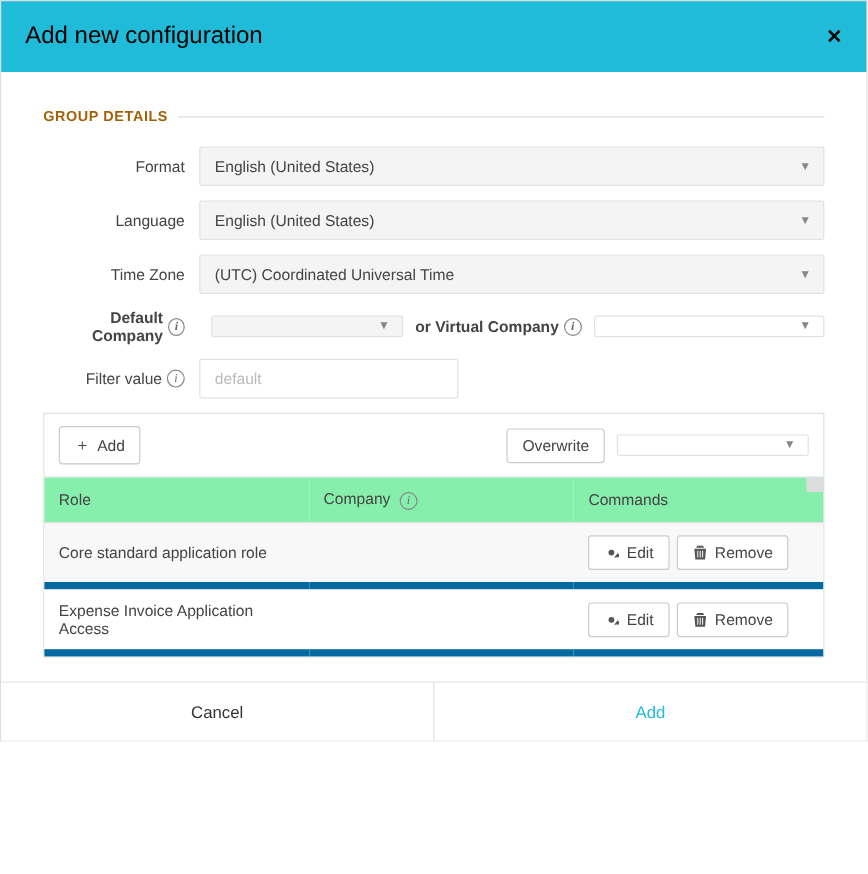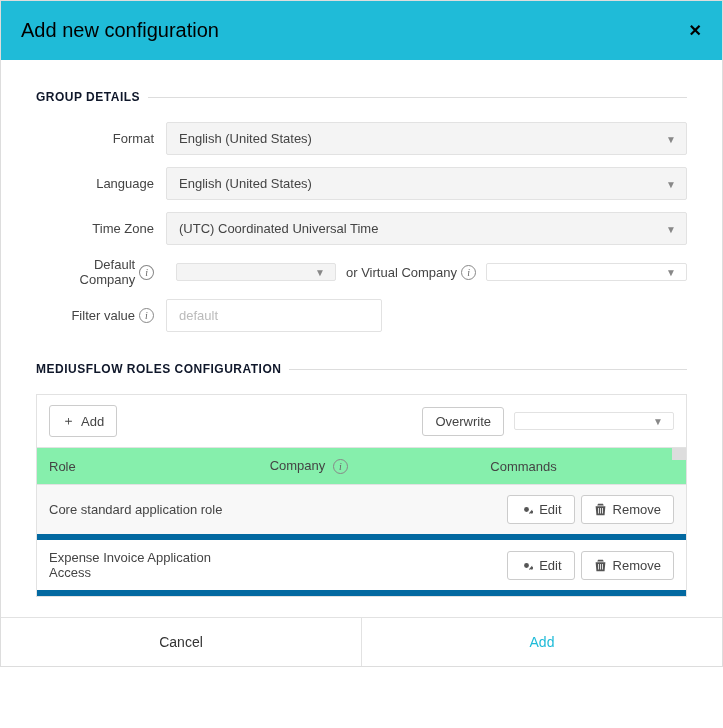--- a/index.html
+++ b/index.html
@@ -2,44 +2,44 @@
 <html><head>
 <meta charset="utf-8">
 <style>
 * { box-sizing: border-box; margin: 0; padding: 0; }
 body { font-family: "Segoe UI", Arial, sans-serif; font-size: 13px; color: #333; background: #fff; }
 .modal { width: 723px; border: 1px solid #ddd; background: #fff; }
 .modal-header { background: #1fbbd8; color: #000000; padding: 18px 20px; display: flex; justify-content: space-between; align-items: center; }
 .modal-title { font-size: 20px; font-weight: 400; }
 .close-x { font-size: 16px; cursor: pointer; font-weight: bold; }
 .modal-body { padding: 30px 35px 20px 35px; }
-.section-title { color: #0f172a; font-size: 12px; font-weight: 700; letter-spacing: 0.5px; margin-bottom: 18px; display: flex; align-items: center; }
+.section-title { color: #a16207; font-size: 12px; font-weight: 700; letter-spacing: 0.5px; margin-bottom: 18px; display: flex; align-items: center; }
 .section-title::after { content: ""; flex: 1; border-top: 1px solid #ddd; margin-left: 8px; }
 .form-row { display: flex; align-items: center; margin-bottom: 12px; }
 .form-label { width: 130px; text-align: right; padding-right: 12px; color: #444; font-size: 13px; display: flex; align-items: center; justify-content: flex-end; gap: 4px; }
 .select { flex: 1; background: #f4f4f4; border: 1px solid #e2e2e2; border-radius: 2px; padding: 8px 30px 8px 12px; font-size: 13px; color: #444; position: relative; cursor: pointer; display: flex; align-items: flex-end; }
 .select .caret { position: absolute; right: 10px; top: 50%; transform: translateY(-50%); color: #888; font-size: 10px; }
 .select.small { flex: 0 0 160px; }
 .select.white { background: #fff; }
 .input-text { border: 1px solid #e2e2e2; border-radius: 2px; padding: 8px 12px; font-size: 13px; color: #444; width: 216px; background: #fff; }
 .input-text::placeholder { color: #bbb; }
-.row-company { display: flex; align-items: center; gap: 10px; }
+.row-company { display: flex; align-items: center; gap: 10px; font-weight: bold; }
 .or-label { color: #444; font-size: 13px; display: flex; align-items: flex-start; gap: 4px; }
 .info-icon { display: inline-flex; align-items: center; justify-content: center; width: 15px; height: 15px; border: 1px solid #888; border-radius: 50%; font-size: 10px; color: #666; font-style: italic; font-family: Georgia, serif; cursor: default; }
 .section-gap { margin-top: 30px; }
 .roles-box { border: 1px solid #e2e2e2; margin-top: 0; }
 .roles-toolbar { display: flex; justify-content: space-between; align-items: center; padding: 10px 12px; border-bottom: 1px solid #e2e2e2; }
 .btn { border: 1px solid #ccc; background: #fff; border-radius: 3px; padding: 6px 12px; font-size: 13px; color: #444; cursor: pointer; display: inline-flex; align-items: center; gap: 6px; }
 .overwrite-group { display: flex; align-items: center; gap: 10px; }
 .table { width: 100%; border-collapse: collapse; }
 .table th { text-align: left; font-weight: 400; font-size: 13px; color: #444; padding: 10px 12px; border-bottom: 1px solid #e2e2e2; background: #86efac; }
 .table td { padding: 10px 12px; border-bottom: 6px solid #0369a1; font-size: 13px; color: #444; vertical-align: middle; }
 .table tr:nth-child(odd) td { background: #f8f8f8; }
 .table tr:nth-child(even) td { background: #fff; }
-.cmd-cell { display: flex; gap: 6px; justify-content: flex-end; }
+.cmd-cell { display: flex; gap: 6px; }
 .table-wrap { position: relative; }
 .scrollbar-hint { position: absolute; top: 0; right: 0; width: 14px; height: 12px; background: #ddd; }
 .col-role { width: 34%; }
 .col-company { width: 34%; }
 .col-commands { width: 32%; }
 .modal-footer { display: flex; border-top: 1px solid #e2e2e2; }
 .footer-btn { flex: 1; text-align: center; padding: 16px 0; font-size: 14px; cursor: pointer; background: #fff; }
 .footer-btn + .footer-btn { border-left: 1px solid #e2e2e2; }
 .footer-btn.primary { color: #1fbbd8; }
 .icon-svg { width: 13px; height: 13px; display: inline-block; vertical-align: middle; }
@@ -105,23 +105,20 @@
 
 
     <div class="form-row">
       <div class="form-label">
         <span>Filter value</span>
         <span class="info-icon">i</span>
       </div>
       <input class="input-text" type="text" placeholder="default" style="">
     </div>
 
-    <div class="section-title section-gap">
-      <span>MEDIUSFLOW ROLES CONFIGURATION</span>
-    </div>
 
     <div class="roles-box">
       <div class="roles-toolbar">
         <button class="btn">
           <span>＋</span>
           <span>Add</span>
         </button>
         <div class="overwrite-group">
           <button class="btn">
             <span>Overwrite</span>

